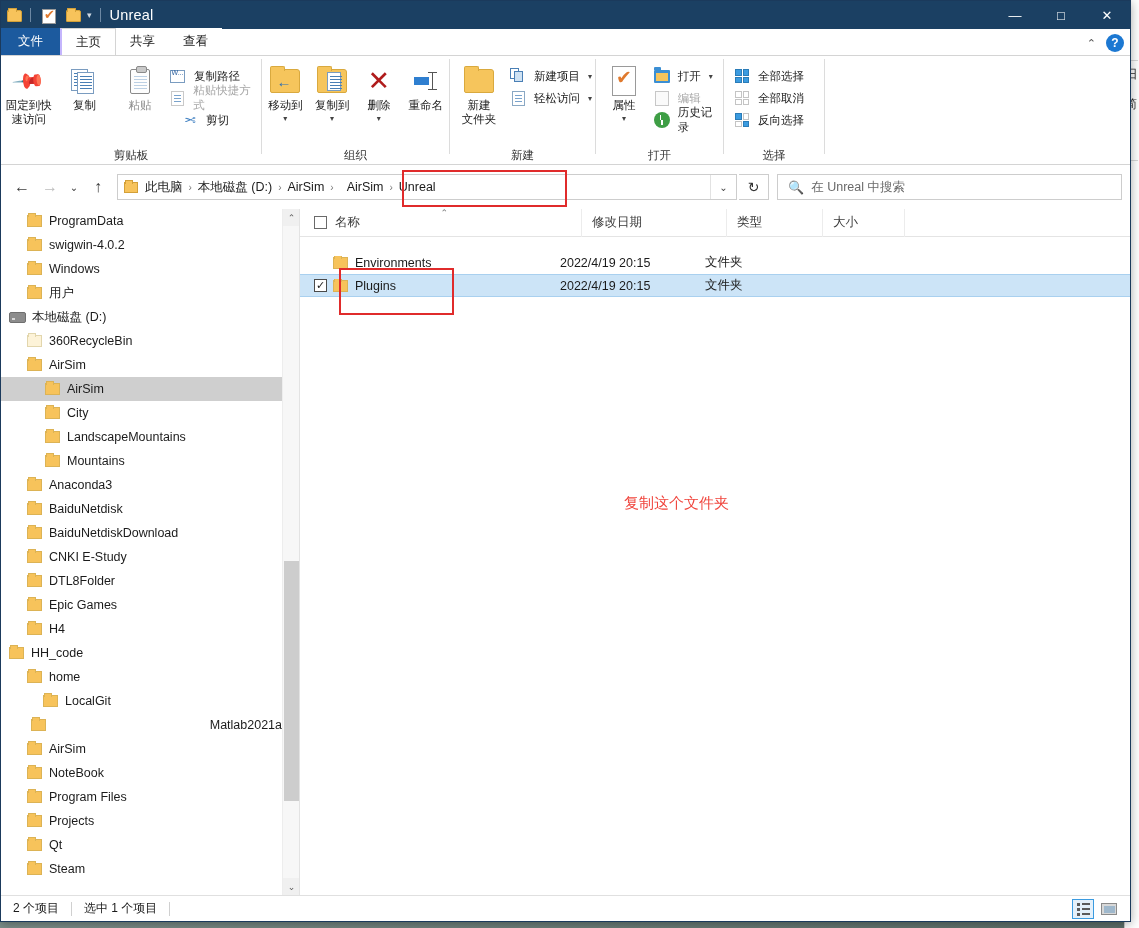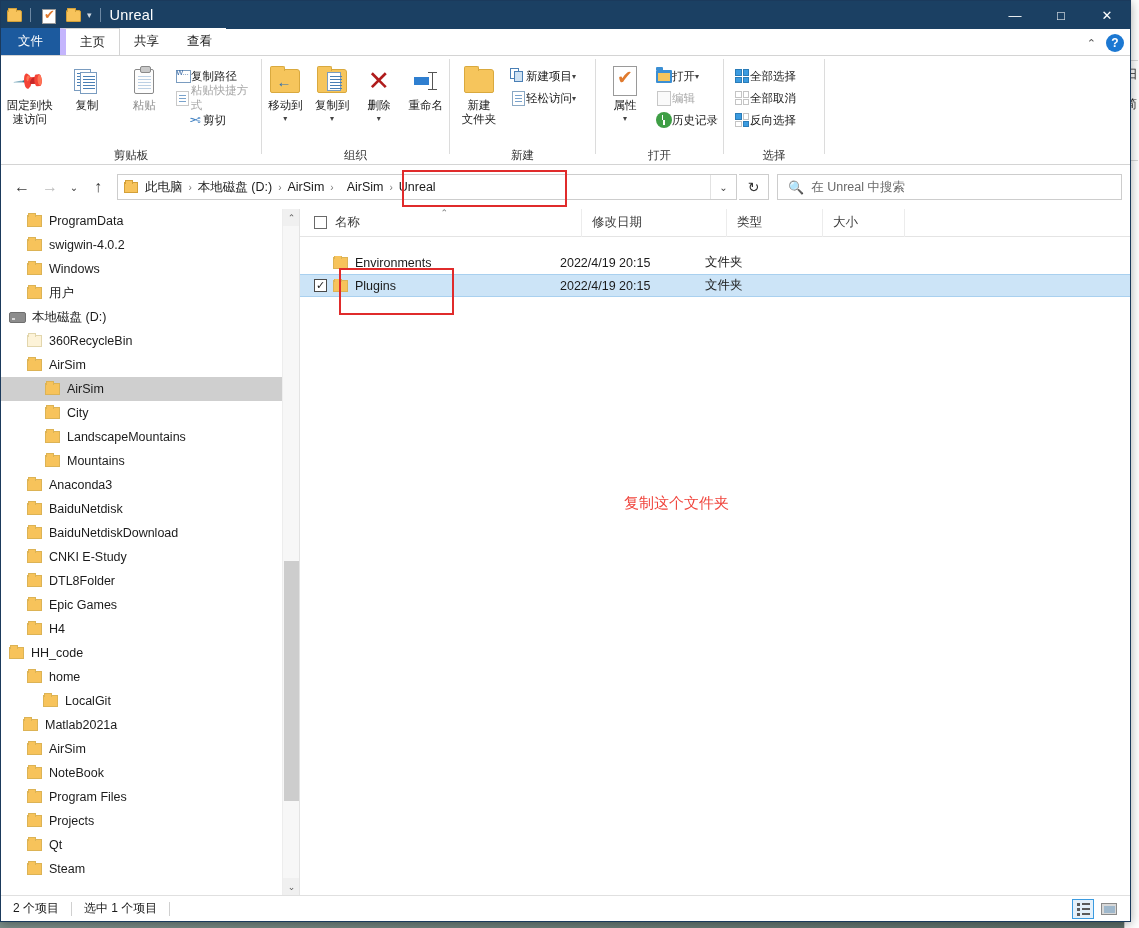--- a/index.html
+++ b/index.html
@@ -70,21 +70,21 @@
   
   .tabstrip {
     height: 27px; flex: 0 0 27px; background: #ffffff; display: flex; align-items: flex-end;
     border-bottom: 1px solid #d4d4d4; position: relative;
   }
   .tab {
     height: 27px; padding: 0 14px; display: flex; align-items: center;
     font-size: 12.5px; color: #1b1b1b; background: #ffffff;
   }
   .tab.file { background: #1c5a9e; color: #ffffff; padding: 0 17px; }
-  .tab.active { background: #ffffff; border-left: 6px solid #c4b5fd; border-right: 1px solid #d4d4d4; border-top: 1px solid #d4d4d4; }
+  .tab.active { background: #ffffff; border-left: 2px solid #c4b5fd; border-right: 1px solid #d4d4d4; border-top: 1px solid #d4d4d4; }
   .tabstrip-right { position: absolute; right: 6px; bottom: 3px; display: flex; align-items: center; gap: 10px; }
   .chev-up { color: #555; font-size: 11px; }
   .help-btn {
     width: 18px; height: 18px; border-radius: 50%; background: #1c78d2; color: #fff;
     font-size: 12px; display: flex; align-items: center; justify-content: center; font-weight: bold;
   }
 
   
   .ribbon {
     flex: 0 0 109px; height: 109px; background: #ffffff; border-bottom: 1px solid #d4d4d4;
@@ -96,21 +96,21 @@
     height: 18px; font-size: 11.5px; color: #333; text-align: center; line-height: 16px;
   }
   .rgroup-sep { width: 1px; background: #dcdcdc; height: 95px; align-self: flex-start; margin-top: 3px; }
 
   .bigbtn {
     width: 58px; display: flex; flex-direction: column; align-items: center;
     font-size: 11.5px; color: #1b1b1b; text-align: center; line-height: 14px; padding-top: 3px;
   }
   .bigbtn .glyph { height: 34px; display: flex; align-items: center; justify-content: center; }
   .smallrow {
-    display: flex; align-items: center; gap: 0; font-size: 11.5px; color: #1b1b1b;
+    display: flex; align-items: center; gap: 8px; font-size: 11.5px; color: #1b1b1b;
     height: 22px; padding: 0 2px;
   }
   .smallrow.dim { color: #a6a6a6; }
   .smallcol { display: flex; flex-direction: column; padding-top: 4px; }
   .mini { width: 16px; height: 16px; display: flex; align-items: center; justify-content: center; }
   .dd { font-size: 8px; color: #444; }
 
   .pin-ico { font-size: 21px; color: #5a6b7a; transform: rotate(40deg); }
   .copy-ico { position: relative; width: 26px; height: 28px; }
   .doc-shape {
@@ -672,21 +672,21 @@
             <span>HH_code</span>
           </div>
           <div class="tnode" style="padding-left: 26px;">
             <span class="tf"></span>
             <span>home</span>
           </div>
           <div class="tnode" style="padding-left: 26px; margin-left: 16px;">
             <span class="tf"></span>
             <span>LocalGit</span>
           </div>
-          <div class="tnode" style="padding-left: 22px;">
+          <div class="tnode" style="padding-left: 30px; justify-content: space-between;">
             <span class="tf"></span>
             <span>Matlab2021a</span>
           </div>
           <div class="tnode" style="padding-left: 26px;">
             <span class="tf"></span>
             <span>AirSim</span>
           </div>
           <div class="tnode" style="padding-left: 26px;">
             <span class="tf"></span>
             <span>NoteBook</span>

